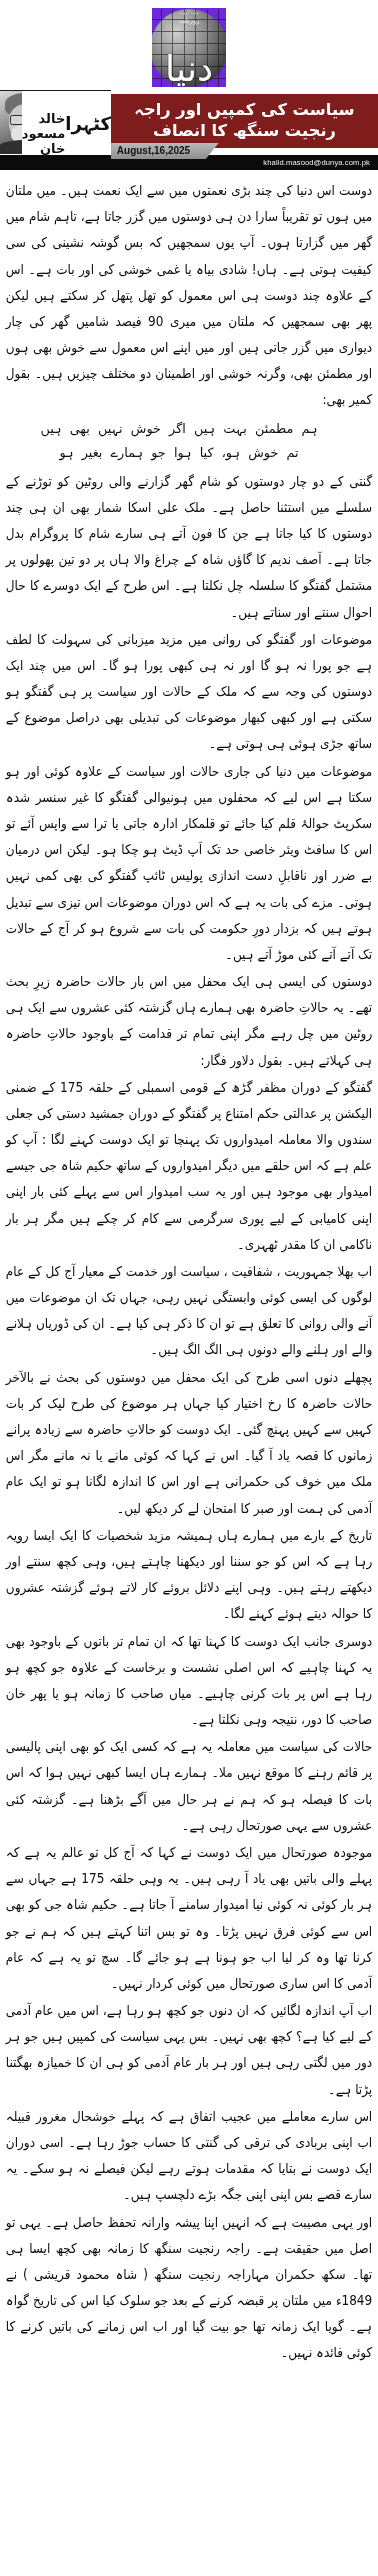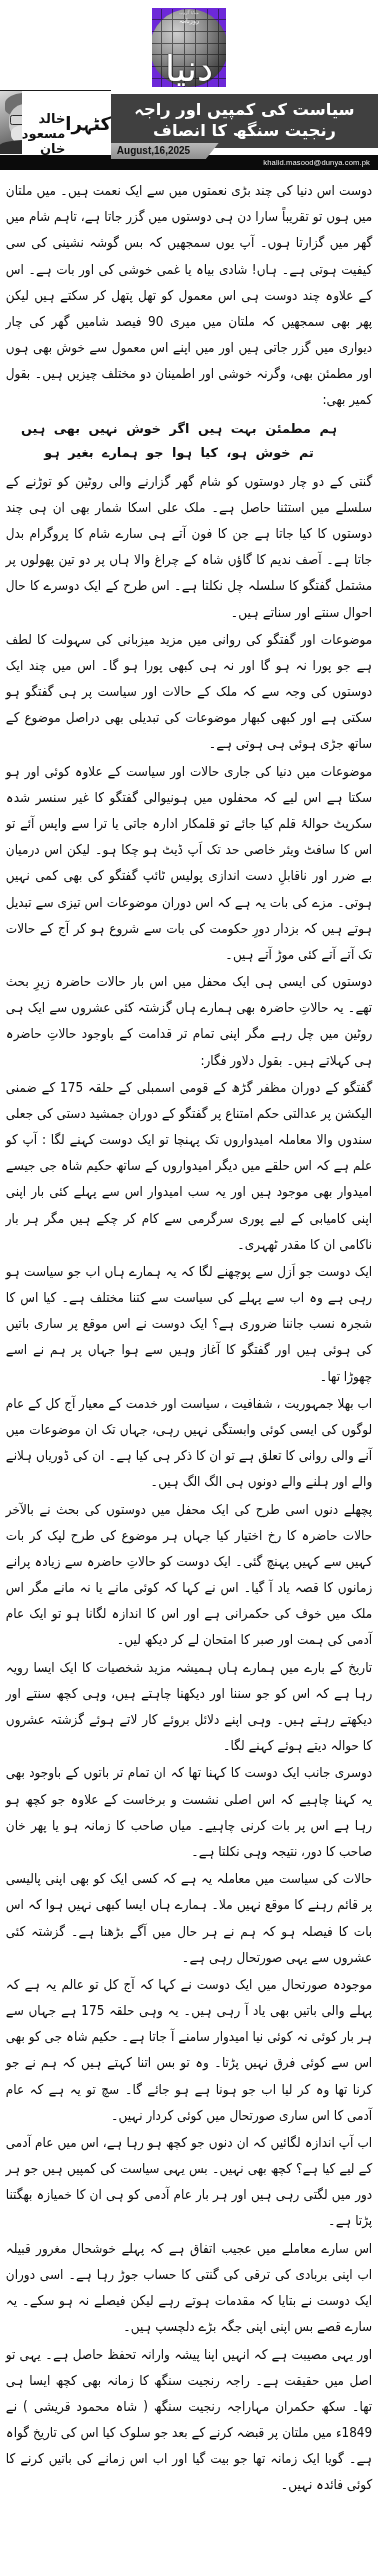--- a/index.html
+++ b/index.html
@@ -189,21 +189,21 @@
   .author-name {
     margin-top: 20px;
     font-size: 13px;
     font-weight: 700;
     color: #141414;
   }
 
   .title-wrap {
     flex: 1;
     position: relative;
-    background: #404040;
+    background: #7f1d1d;
     height: 54px;
     margin-top: 3.5px;
     display: flex;
     align-items: center;
     justify-content: center;
   }
   .headline {
     color: #ffffff;
     font-size: 16.3px;
     font-weight: 700;
@@ -274,21 +274,20 @@
     direction: rtl;
   }
   .verse {
     font-size: 12.8px;
     line-height: 1.85;
     color: #111;
     letter-spacing: 1.2px;
     word-spacing: 4.1px;
     text-align: center;
     padding-right: 20px;
-    font-weight: bold;
   }
 </style>
 </head>
 <body>
 
 <div class="page">
 
   <div class="masthead">
     <div class="logo-box">
       <div class="logo-globe">
@@ -353,21 +352,20 @@
       <div class="verse">تم خوش ہو، کیا ہوا جو ہمارے بغیر ہو</div>
     </div>
 
     <p class="para">گنتی کے دو چار دوستوں کو شام گھر گزارنے والی روٹین کو توڑنے کے سلسلے میں استثنا حاصل ہے۔ ملک علی اسکا شمار بھی ان ہی چند دوستوں کا کیا جاتا ہے جن کا فون آتے ہی سارے شام کا پروگرام بدل جاتا ہے۔ آصف ندیم کا گاؤں شاہ کے چراغ والا ہاں پر دو تین پھولوں پر مشتمل گفتگو کا سلسلہ چل نکلتا ہے۔ اس طرح کے ایک دوسرے کا حال احوال سنتے اور سناتے ہیں۔</p>
     <p class="para">موضوعات اور گفتگو کی روانی میں مزید میزبانی کی سہولت کا لطف ہے جو پورا نہ ہو گا اور نہ ہی کبھی پورا ہو گا۔ اس میں چند ایک دوستوں کی وجہ سے کہ ملک کے حالات اور سیاست پر ہی گفتگو ہو سکتی ہے اور کبھی کبھار موضوعات کی تبدیلی بھی دراصل موضوع کے ساتھ جڑی ہوئی ہی ہوتی ہے۔</p>
     <p class="para">موضوعات میں دنیا کی جاری حالات اور سیاست کے علاوہ کوئی اور ہو سکتا ہے اس لیے کہ محفلوں میں ہونیوالی گفتگو کا غیر سنسر شدہ سکرپٹ حوالۂ قلم کیا جائے تو قلمکار ادارہ جاتی یا ترا سے واپس آئے تو اس کا سافٹ ویئر خاصی حد تک اَپ ڈیٹ ہو چکا ہو۔ لیکن اس درمیان بے ضرر اور ناقابلِ دست اندازی پولیس ٹائپ گفتگو کی بھی کمی نہیں ہوتی۔ مزے کی بات یہ ہے کہ اس دوران موضوعات اس تیزی سے تبدیل ہوتے ہیں کہ بزدار دورِ حکومت کی بات سے شروع ہو کر آج کے حالات تک آتے آتے کئی موڑ آتے ہیں۔</p>
     <p class="para">دوستوں کی ایسی ہی ایک محفل میں اس بار حالات حاضرہ زیرِ بحث تھے۔ یہ حالاتِ حاضرہ بھی ہمارے ہاں گزشتہ کئی عشروں سے ایک ہی روٹین میں چل رہے مگر اپنی تمام تر قدامت کے باوجود حالاتِ حاضرہ ہی کہلاتے ہیں۔ بقول دلاور فگار:</p>
 
 
     <p class="para">گفتگو کے دوران مظفر گڑھ کے قومی اسمبلی کے حلقہ 175 کے ضمنی الیکشن پر عدالتی حکم امتناع پر گفتگو کے دوران جمشید دستی کی جعلی سندوں والا معاملہ امیدواروں تک پہنچا تو ایک دوست کہنے لگا : آپ کو علم ہے کہ اس حلقے میں دیگر امیدواروں کے ساتھ حکیم شاہ جی جیسے امیدوار بھی موجود ہیں اور یہ سب امیدوار اس سے پہلے کئی بار اپنی اپنی کامیابی کے لیے پوری سرگرمی سے کام کر چکے ہیں مگر ہر بار ناکامی ان کا مقدر ٹھہری۔</p>
-    <p class="para">ایک دوست جو اَزل سے پوچھنے لگا کہ یہ ہمارے ہاں اب جو سیاست ہو رہی ہے وہ اب سے پہلے کی سیاست سے کتنا مختلف ہے۔ کیا اس کا شجرہ نسب جاننا ضروری ہے؟ ایک دوست نے اس موقع پر ساری باتیں کی ہوئی ہیں اور گفتگو کا آغاز وہیں سے ہوا جہاں پر ہم نے اسے چھوڑا تھا۔</p>
     <p class="para">اب بھلا جمہوریت ، شفافیت ، سیاست اور خدمت کے معیار آج کل کے عام لوگوں کی ایسی کوئی وابستگی نہیں رہی، جہاں تک ان موضوعات میں آنے والی روانی کا تعلق ہے تو ان کا ذکر ہی کیا ہے۔ ان کی ڈوریاں ہلانے والے اور ہلنے والے دونوں ہی الگ الگ ہیں۔</p>
     <p class="para">پچھلے دنوں اسی طرح کی ایک محفل میں دوستوں کی بحث نے بالآخر حالات حاضرہ کا رخ اختیار کیا جہاں ہر موضوع کی طرح لپک کر بات کہیں سے کہیں پہنچ گئی۔ ایک دوست کو حالاتِ حاضرہ سے زیادہ پرانے زمانوں کا قصہ یاد آ گیا۔ اس نے کہا کہ کوئی مانے یا نہ مانے مگر اس ملک میں خوف کی حکمرانی ہے اور اس کا اندازہ لگانا ہو تو ایک عام آدمی کی ہمت اور صبر کا امتحان لے کر دیکھ لیں۔</p>
     <p class="para">تاریخ کے بارے میں ہمارے ہاں ہمیشہ مزید شخصیات کا ایک ایسا رویہ رہا ہے کہ اس کو جو سننا اور دیکھنا چاہتے ہیں، وہی کچھ سنتے اور دیکھتے رہتے ہیں۔ وہی اپنے دلائل بروئے کار لاتے ہوئے گزشتہ عشروں کا حوالہ دیتے ہوئے کہنے لگا۔</p>
     <p class="para">دوسری جانب ایک دوست کا کہنا تھا کہ ان تمام تر باتوں کے باوجود بھی یہ کہنا چاہیے کہ اس اصلی نشست و برخاست کے علاوہ جو کچھ ہو رہا ہے اس پر بات کرنی چاہیے۔ میاں صاحب کا زمانہ ہو یا پھر خان صاحب کا دور، نتیجہ وہی نکلتا ہے۔</p>
     <p class="para">حالات کی سیاست میں معاملہ یہ ہے کہ کسی ایک کو بھی اپنی پالیسی پر قائم رہنے کا موقع نہیں ملا۔ ہمارے ہاں ایسا کبھی نہیں ہوا کہ اس بات کا فیصلہ ہو کہ ہم نے ہر حال میں آگے بڑھنا ہے۔ گزشتہ کئی عشروں سے یہی صورتحال رہی ہے۔</p>
     <p class="para">موجودہ صورتحال میں ایک دوست نے کہا کہ آج کل تو عالم یہ ہے کہ پہلے والی باتیں بھی یاد آ رہی ہیں۔ یہ وہی حلقہ 175 ہے جہاں سے ہر بار کوئی نہ کوئی نیا امیدوار سامنے آ جاتا ہے۔ حکیم شاہ جی کو بھی اس سے کوئی فرق نہیں پڑتا۔ وہ تو بس اتنا کہتے ہیں کہ ہم نے جو کرنا تھا وہ کر لیا اب جو ہونا ہے ہو جائے گا۔ سچ تو یہ ہے کہ عام آدمی کا اس ساری صورتحال میں کوئی کردار نہیں۔</p>
     <p class="para">اب آپ اندازہ لگائیں کہ ان دنوں جو کچھ ہو رہا ہے، اس میں عام آدمی کے لیے کیا ہے؟ کچھ بھی نہیں۔ بس یہی سیاست کی کمپیں ہیں جو ہر دور میں لگتی رہی ہیں اور ہر بار عام آدمی کو ہی ان کا خمیازہ بھگتنا پڑتا ہے۔</p>
     <p class="para">اس سارے معاملے میں عجیب اتفاق ہے کہ پہلے خوشحال مغرور قبیلہ اب اپنی بربادی کی ترقی کی گنتی کا حساب جوڑ رہا ہے۔ اسی دوران ایک دوست نے بتایا کہ مقدمات ہوتے رہے لیکن فیصلے نہ ہو سکے۔ یہ سارے قصے بس اپنی اپنی جگہ بڑے دلچسپ ہیں۔</p>
     <p class="para">اور یہی مصیبت ہے کہ انہیں اپنا پیشہ وارانہ تحفظ حاصل ہے۔ یہی تو اصل میں حقیقت ہے۔ راجہ رنجیت سنگھ کا زمانہ بھی کچھ ایسا ہی تھا۔ سکھ حکمران مہاراجہ رنجیت سنگھ ( شاہ محمود قریشی ) نے 1849ء میں ملتان پر قبضہ کرنے کے بعد جو سلوک کیا اس کی تاریخ گواہ ہے۔ گویا ایک زمانہ تھا جو بیت گیا اور اب اس زمانے کی باتیں کرنے کا کوئی فائدہ نہیں۔</p>
 

